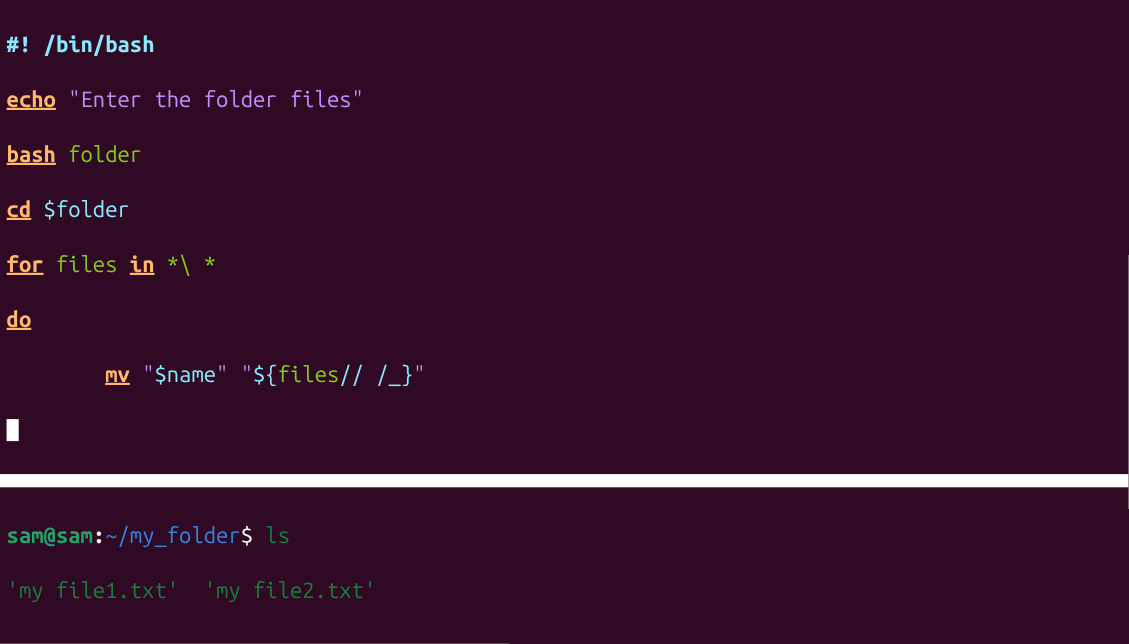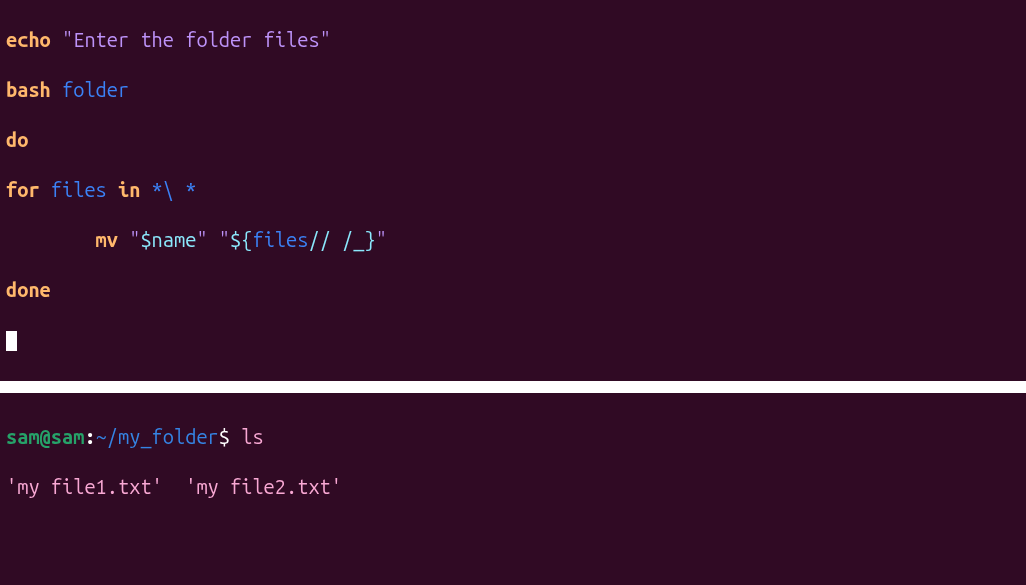--- a/index.html
+++ b/index.html
@@ -17,44 +17,45 @@
     white-space: pre;
     color: #ffffff;
   }
   .top-terminal {
     margin-bottom: 12px;
   }
   .bottom-terminal {
     padding-top: 6px;
   }
   
-  .kw      { color: #ffb86c; font-weight: bold; }   
+  .kw      { color: #ffb86c; font-weight: bold; text-decoration: underline; }   
   .shebang { color: #8be9fd; font-weight: bold; }   
   .str     { color: #bd93f9; }                       
   .var     { color: #8be9fd; }                       
-  .white   { color: #3b82f6; }
+  .white   { color: #84cc16; }
   
   .user    { color: #26a269; font-weight: bold; }    
   .host    { color: #26a269; font-weight: bold; }
   .colon   { color: #ffffff; font-weight: bold; }
   .path    { color: #3584e4; font-weight: normal; }    
   .dollar  { color: #ffffff; }
-  .out     { color: #f9a8d4; }
+  .out     { color: #15803d; }
   .cursor  { display:inline-block; width: 11px; height: 20px; background:#ffffff; vertical-align: text-bottom; }
 </style>
 </head>
 <body>
 
 <div class="terminal top-terminal">
+<div><span class="shebang">#! </span><span class="shebang">/bin/bash</span></div>
 <div><span class="kw">echo</span><span class="white"> </span><span class="str">"</span><span class="str">Enter the folder files</span><span class="str">"</span></div>
 <div><span class="kw">bash</span><span class="white"> folder</span></div>
+<div><span class="kw">cd</span><span class="white"> </span><span class="var">$folder</span></div>
+<div><span class="kw">for</span><span class="white"> files </span><span class="kw">in</span><span class="white"> *\ *</span></div>
 <div><span class="kw">do</span></div>
-<div><span class="kw">for</span><span class="white"> files </span><span class="kw">in</span><span class="white"> *\ *</span></div>
 <div><span class="white">        </span><span class="kw">mv</span><span class="white"> </span><span class="str">"</span><span class="var">$name</span><span class="str">"</span><span class="white"> </span><span class="str">"</span><span class="var">${</span><span class="white">files</span><span class="var">// /_</span><span class="var">}</span><span class="str">"</span></div>
-<div><span class="kw">done</span></div>
 <div><span class="cursor"></span></div>
 </div>
 
 <div class="terminal bottom-terminal">
 <div><span class="user">sam</span><span class="user">@</span><span class="host">sam</span><span class="colon">:</span><span class="path">~/my_folder</span><span class="dollar">$ </span><span class="out">ls</span></div>
 <div class="out">'my file1.txt'  'my file2.txt'</div>
 
 
 
 

